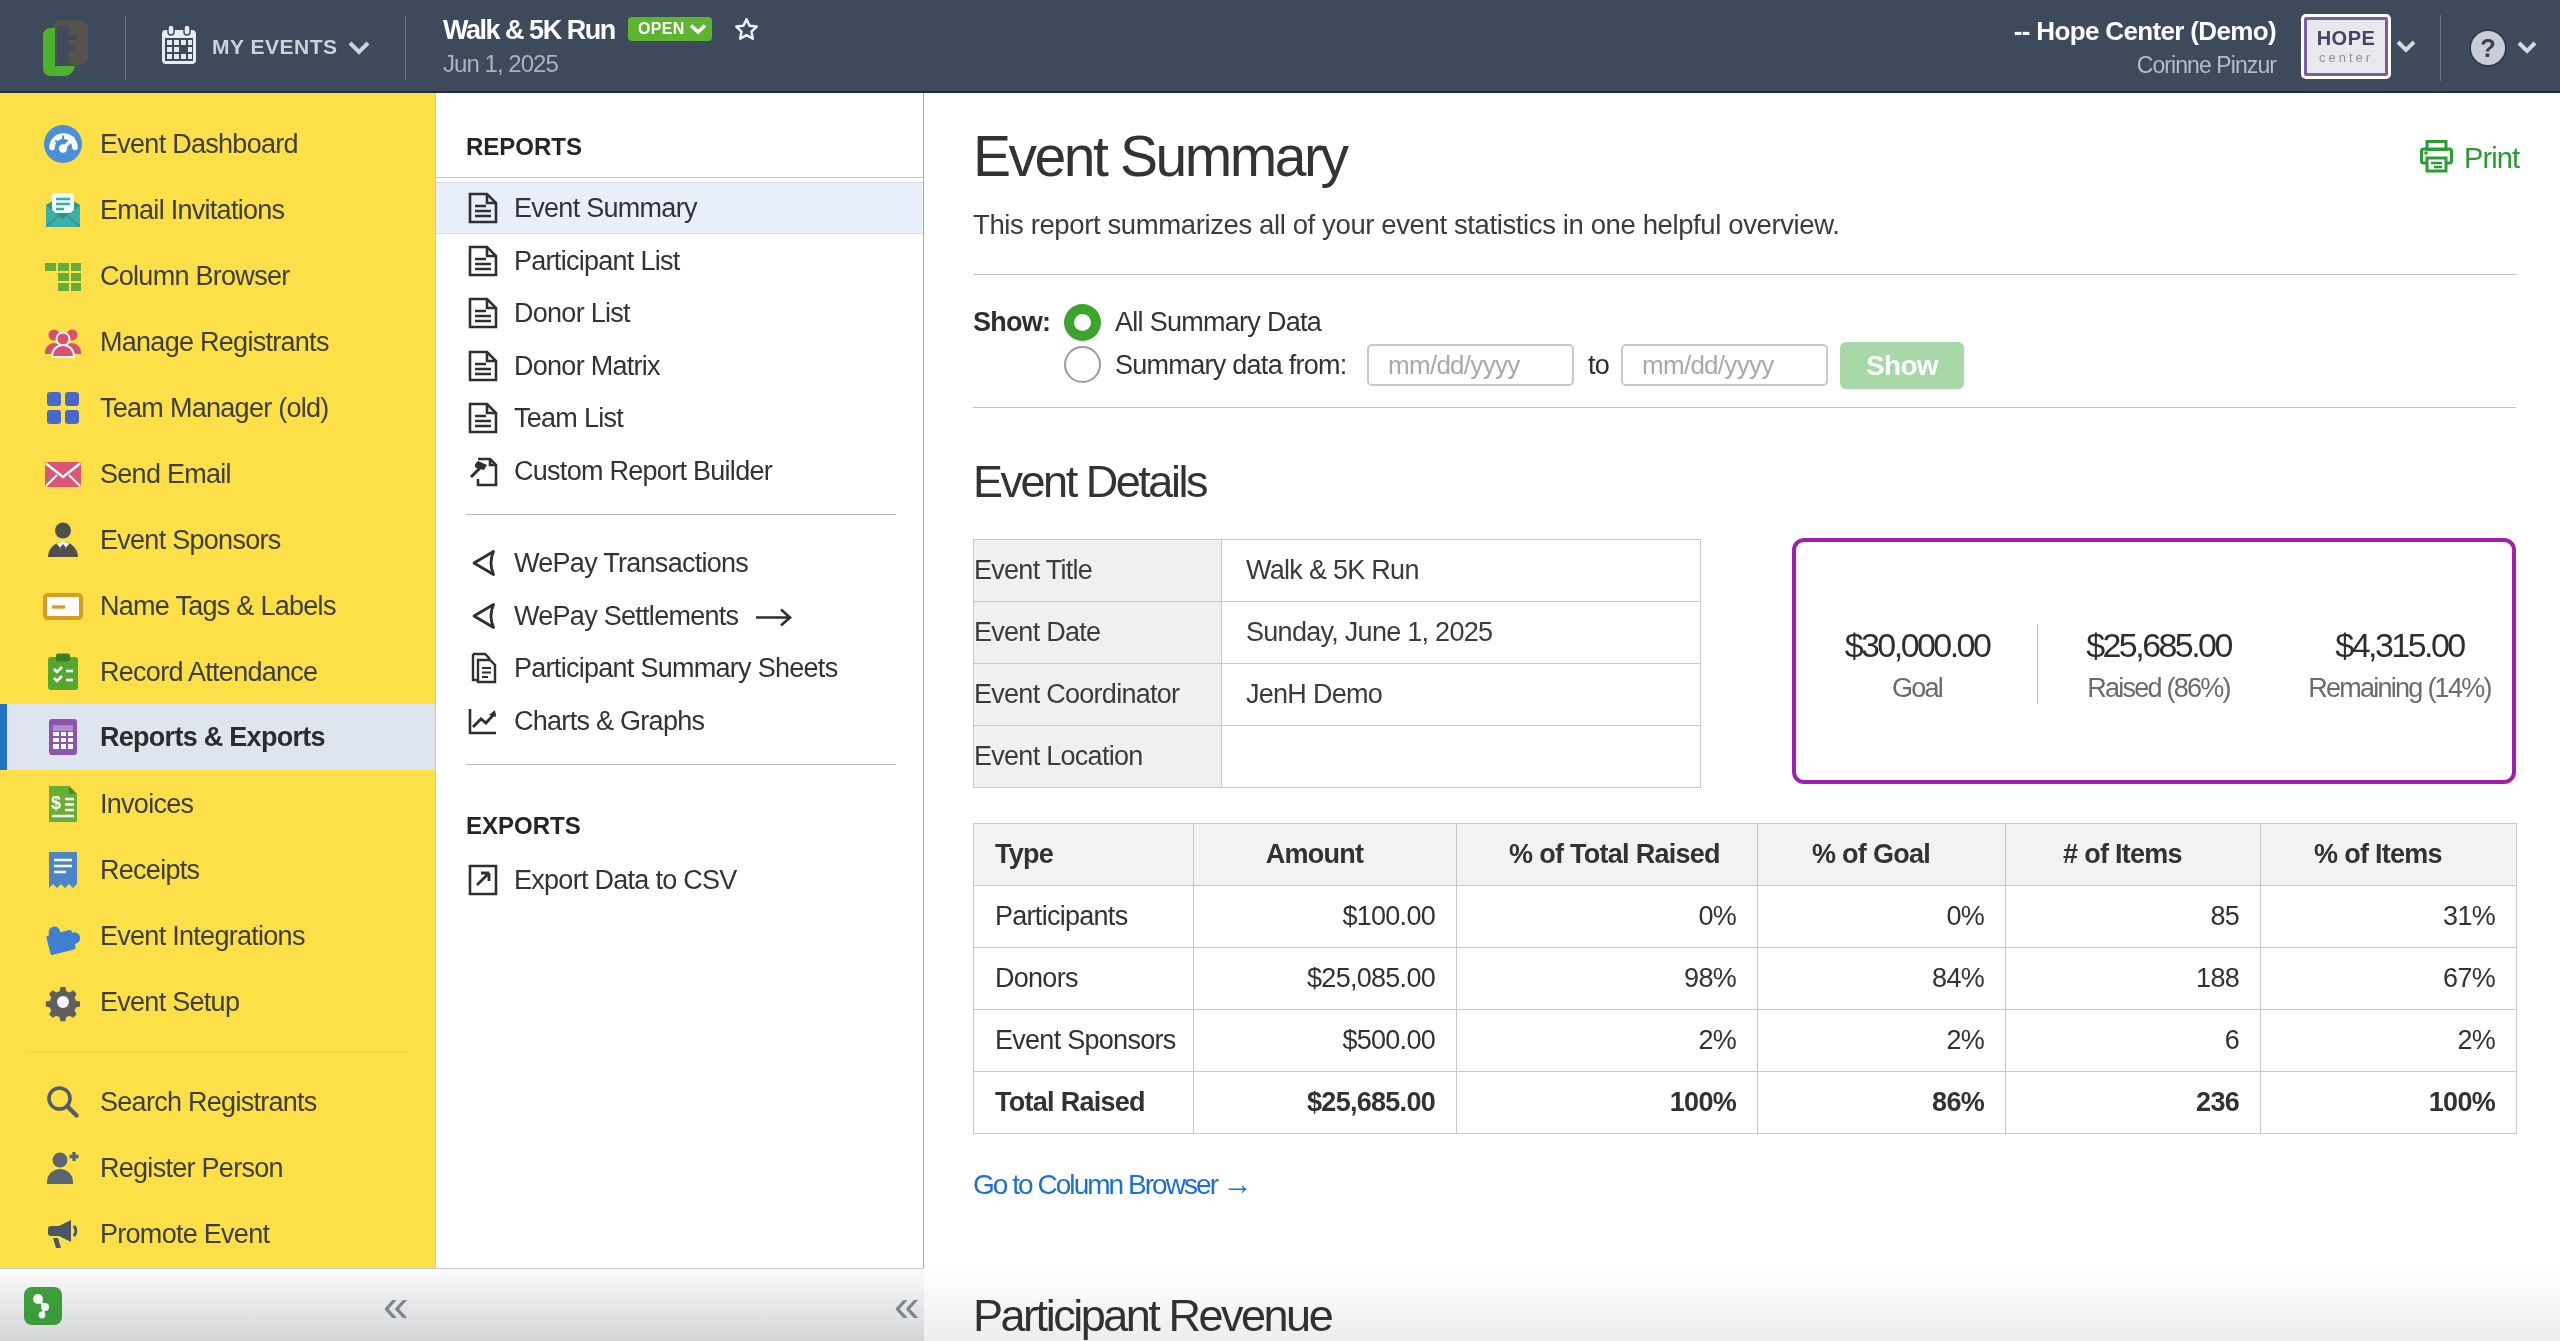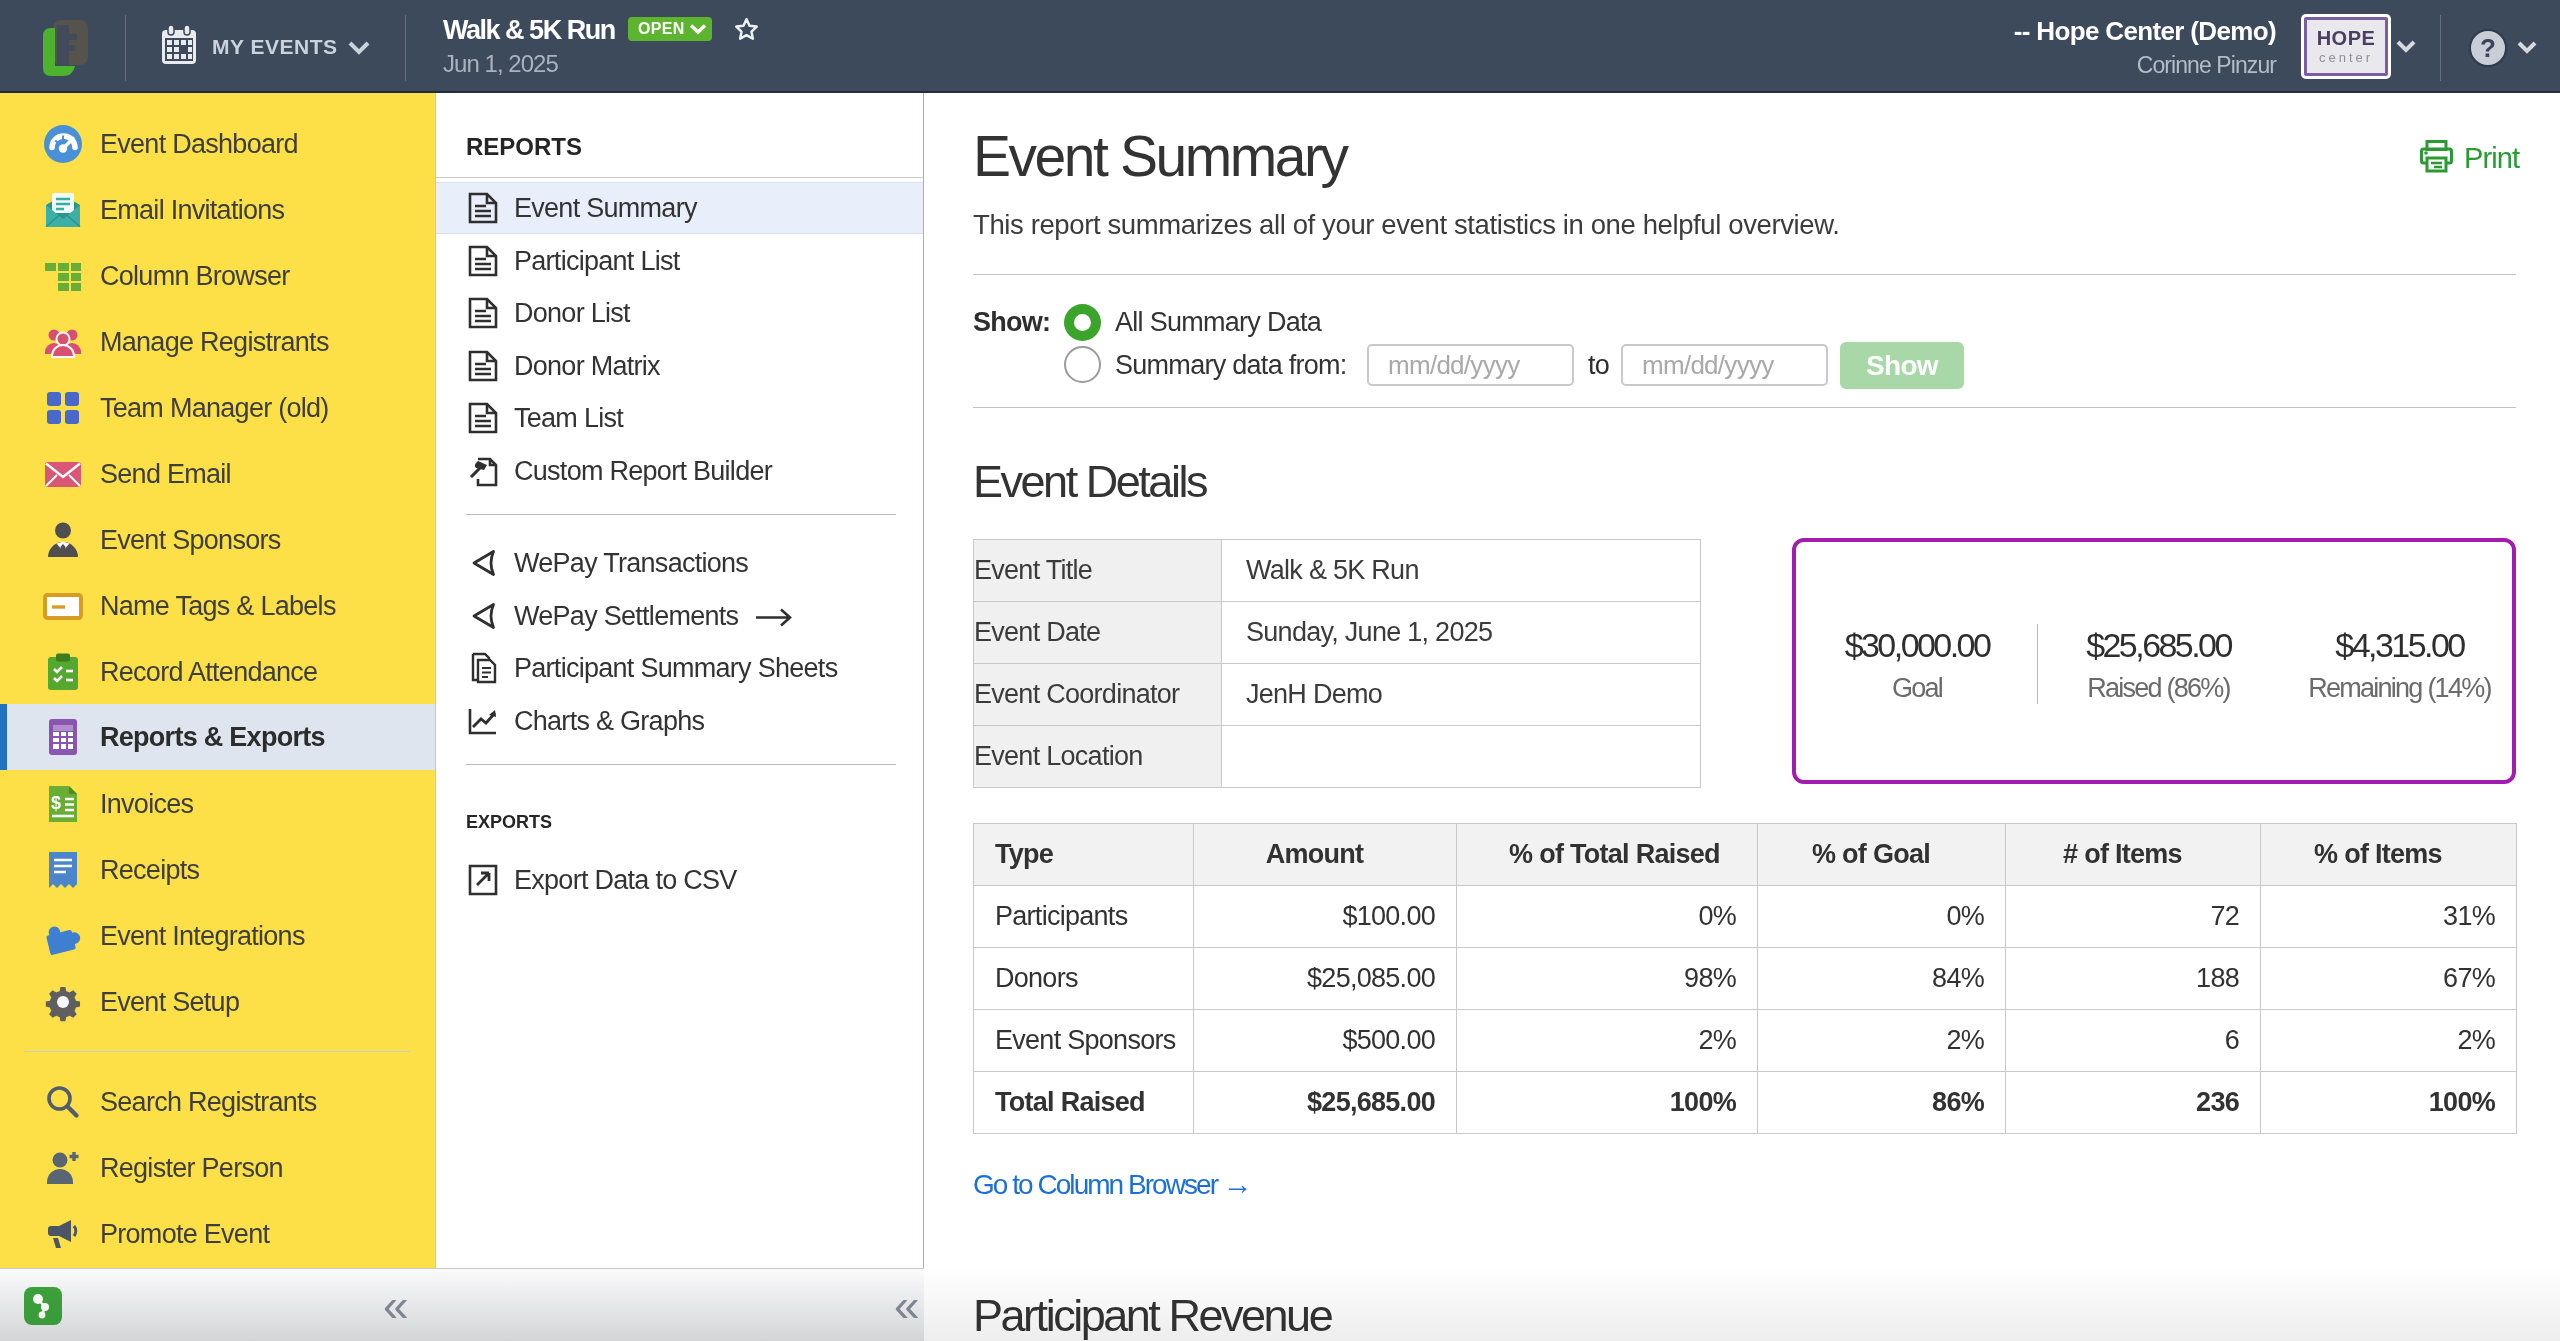--- a/index.html
+++ b/index.html
@@ -30,21 +30,21 @@
 
 
 #rpanel { position:absolute; left:436px; top:93px; width:488px; height:1248px; background:#fff; border-right:1px solid #a9aeb6; }
 #rhead { position:absolute; left:30px; top:40px; font-size:24px; font-weight:bold; color:#252525; letter-spacing:0; }
 #rheadline { position:absolute; left:0px; top:84px; width:487px; height:1px; background:#c9c9c9; }
 .rrow { position:absolute; left:0; width:487px; height:52px; }
 .rrow .rlabel { position:absolute; left:78px; top:50%; transform:translateY(-50%); font-size:27px; color:#333; white-space:nowrap; }
 .rrow .ricon { position:absolute; left:32px; top:50%; transform:translateY(-50%); width:30px; height:32px; }
 #rselrow { position:absolute; left:0; top:89px; width:487px; height:52px; background:#e9effa; border-top:1px solid #d8e0f0; border-bottom:1px solid #d8e0f0; }
 .rdiv { position:absolute; left:30px; width:430px; height:1px; background:#bbb; }
-#exphead { position:absolute; left:30px; top:719px; font-size:18px; font-weight:bold; color:#252525; letter-spacing:0; }
+#exphead { position:absolute; left:30px; top:719px; font-size:24px; font-weight:bold; color:#252525; letter-spacing:0; }
 
 
 #main { position:absolute; left:925px; top:93px; width:1635px; height:1248px; background:#fff; }
 h1.title { position:absolute; left:48px; top:30px; font-size:57px; font-weight:normal; color:#333; letter-spacing:-0.043em; }
 #subtitle { position:absolute; left:48px; top:116px; font-size:27.5px; color:#3c3c3c; letter-spacing:-0.014em; }
 .hr { position:absolute; left:48px; width:1543px; height:1px; background:#c2c2c2; }
 #printlink { position:absolute; left:1539px; top:49px; color:#2a9b33; font-size:29px; letter-spacing:-0.03em; }
 h2.sect { position:absolute; left:48px; font-size:45px; font-weight:normal; color:#333; letter-spacing:-0.055em; }
 
 
@@ -493,21 +493,21 @@
       <th style="width:301px;padding-left:36px;">% of Total Raised</th>
       <th style="width:248px;">% of Goal</th>
       <th style="width:255px;"># of Items</th>
       <th style="width:256px;">% of Items</th>
     </tr>
     <tr>
           <td class="l">Participants</td>
           <td>$100.00</td>
           <td>0%</td>
           <td>0%</td>
-          <td>72</td>
+          <td>85</td>
           <td>31%</td>
         </tr>
     <tr>
           <td class="l">Donors</td>
           <td>$25,085.00</td>
           <td>98%</td>
           <td>84%</td>
           <td>188</td>
           <td>67%</td>
         </tr>

